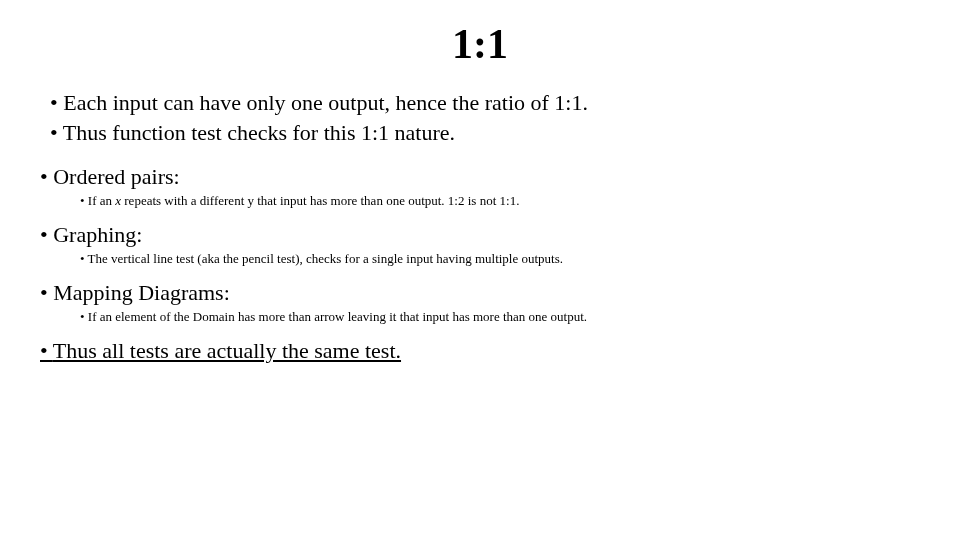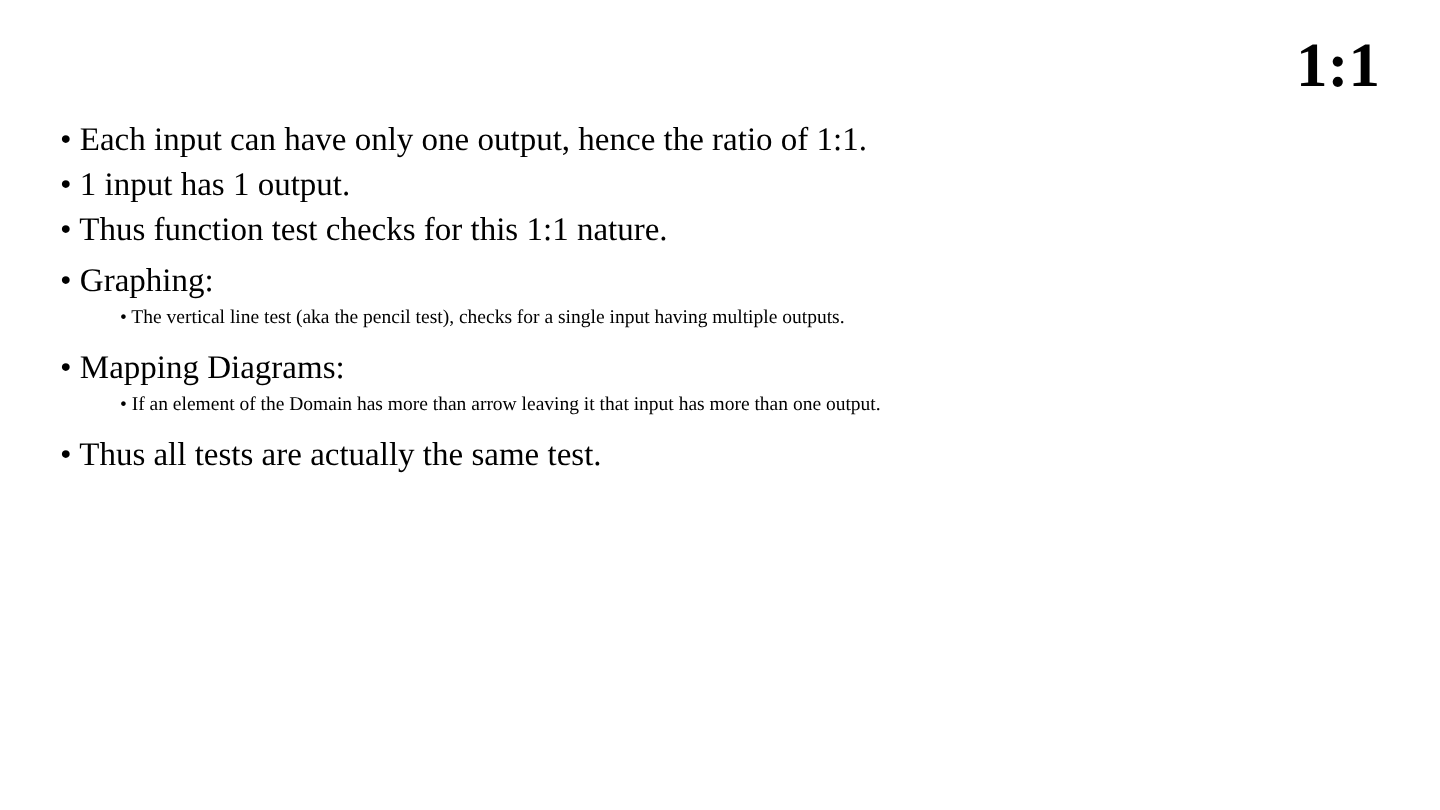--- a/index.html
+++ b/index.html
@@ -18,31 +18,31 @@
 
     .page {
       width: 960px;
       height: 540px;
       padding: 20px 40px 20px 40px;
       display: flex;
       flex-direction: column;
     }
 
     .title {
-      text-align: right;
+      text-align: center;
       font-size: 42px;
       font-weight: bold;
       margin-bottom: 12px;
       font-family: Georgia, serif;
     }
 
     .main-list {
       list-style: none;
       padding: 0;
-      margin: 0;
+      margin: 10px;
     }
 
     .main-list > li {
       font-size: 22px;
       margin-bottom: 4px;
       padding-left: 0;
     }
 
     .main-list > li::before {
       content: "• ";
@@ -75,42 +75,48 @@
       margin-bottom: 3px;
     }
 
     .sub-list li::before {
       content: "• ";
     }
 
     .last-item {
       font-size: 22px;
       margin-top: 4px;
+      text-decoration: underline;
     }
 
     .last-item::before {
       content: "• ";
     }
 
     em {
       font-style: italic;
     }
   </style>
 </head>
 <body>
 
 <div class="page">
   <div class="title">1:1</div>
 
   <ul class="main-list">
     <li>Each input can have only one output, hence the ratio of 1:1.</li>
-    <li>1 input has 1 output.</li>
     <li>Thus function test checks for this 1:1 nature.</li>
   </ul>
 
+  <div class="sub-section">
+    <div class="section-title">Ordered pairs:</div>
+    <ul class="sub-list">
+      <li>If an <em>x</em> repeats with a different y that input has more than one output.  1:2 is not 1:1.</li>
+    </ul>
+  </div>
 
   <div class="sub-section">
     <div class="section-title">Graphing:</div>
     <ul class="sub-list">
       <li>The vertical line test (aka the pencil test), checks for a single input having multiple outputs.</li>
     </ul>
   </div>
 
   <div class="sub-section">
     <div class="section-title">Mapping Diagrams:</div>

